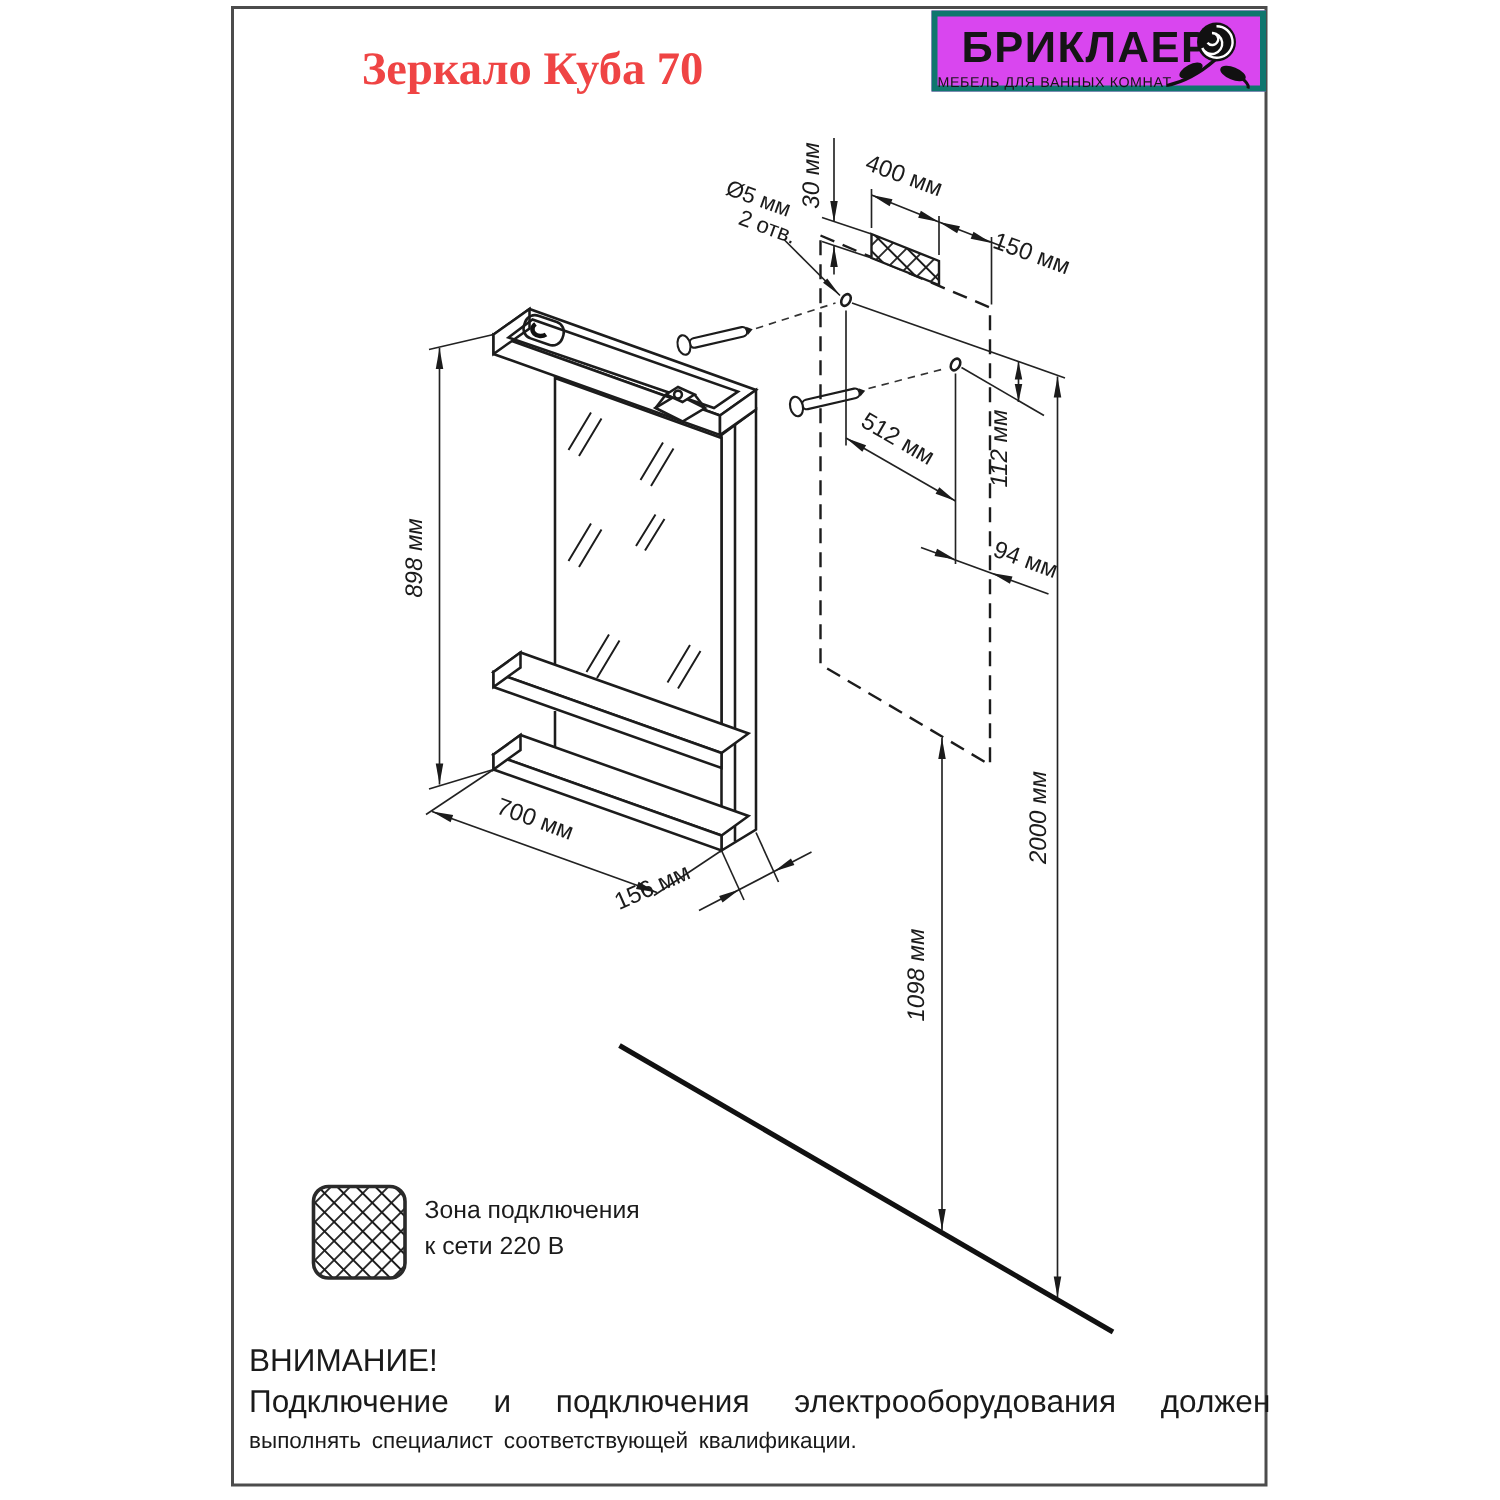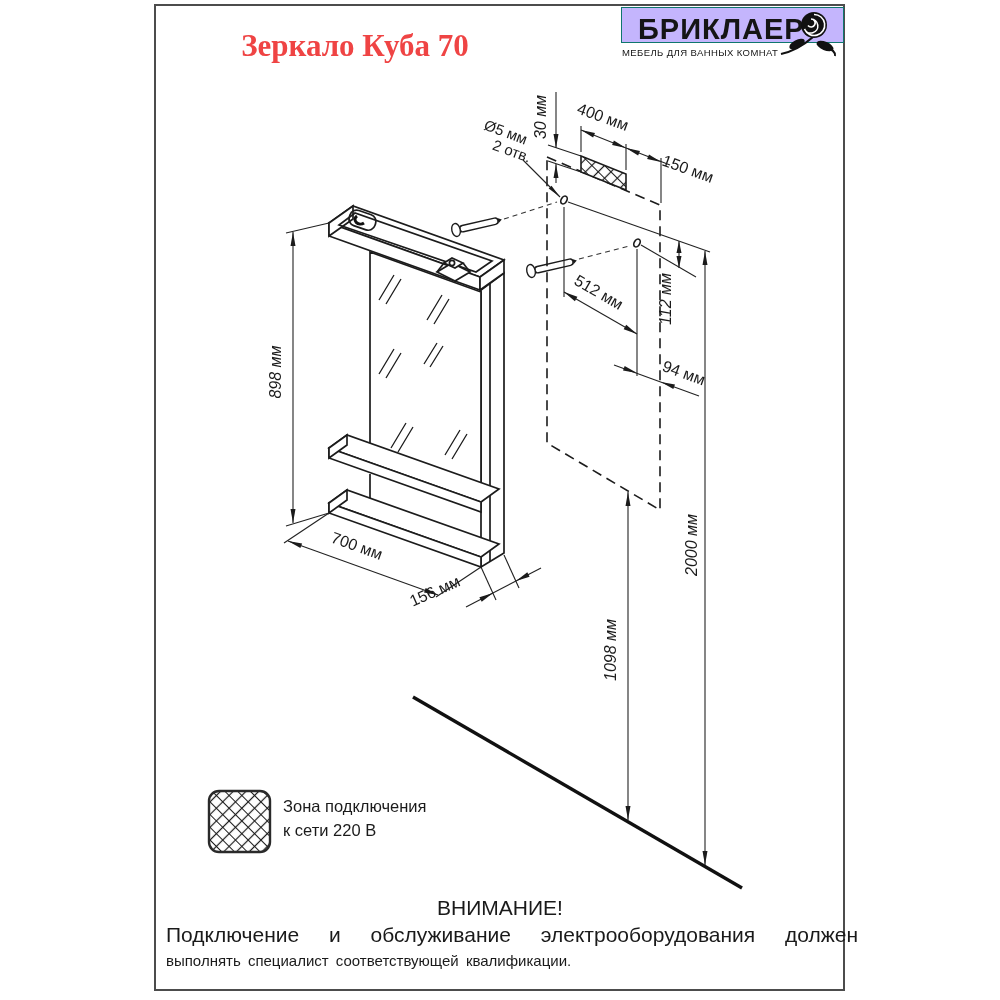--- a/index.html
+++ b/index.html
@@ -1,28 +1,28 @@
 <!DOCTYPE html>
 <html><head>
 <meta charset="utf-8">
 <style>
   html,body{margin:0;padding:0;background:#fff;}
   .page{position:relative;width:1000px;height:1000px;background:#fff;overflow:hidden;
         font-family:"Liberation Sans",sans-serif;color:#1c1c1c;}
   .frame{position:absolute;left:154px;top:4px;width:687px;height:983px;border:2px solid #4c4c4c;}
   .title{position:absolute;left:155px;top:28px;width:400px;text-align:center;
          font-family:"Liberation Serif",serif;font-weight:bold;font-size:31px;color:#ef4444;}
-  .logo{position:absolute;left:621px;top:7px;width:223px;height:36px;border:1px solid #0f766e;
-        background:#c4b5fd;box-sizing:border-box;}
+  .logo{position:absolute;left:621px;top:7px;width:223px;height:54px;border:4px solid #0f766e;
+        background:#d946ef;box-sizing:border-box;}
   .brand{position:absolute;left:16px;top:5px;font-size:29px;font-weight:bold;letter-spacing:1px;color:#151515;}
   .tagline{position:absolute;left:0;right:12px;top:39px;text-align:left;font-size:9.5px;
            font-weight:normal;letter-spacing:.4px;color:#151515;}
   .rose{position:absolute;right:2px;top:1px;}
   .warning{position:absolute;left:166px;top:896px;width:668px;color:#1a1a1a;}
-  .warning .w-title{text-align:center;font-size:21px;margin:0 0 3px 0;font-weight:normal;}
+  .warning .w-title{font-size:21px;margin:0 0 3px 0;font-weight:normal;}
   .warning .w-line1{font-size:21px;word-spacing:24px;white-space:nowrap;}
   .warning .w-line2{font-size:15px;word-spacing:3px;margin-top:5px;white-space:nowrap;}
   svg text{font-family:"Liberation Sans",sans-serif;font-size:16px;fill:#1b1b1b;}
   svg text.small{font-size:15px;}
   svg text.it{font-style:italic;}
   .ln{stroke:#1c1c1c;stroke-width:1.7;fill:none;}
   .lnw{stroke:#1c1c1c;stroke-width:1.7;fill:#fff;}
   .dim{stroke:#222;stroke-width:1.1;fill:none;}
   .dash{stroke:#1c1c1c;stroke-width:1.6;fill:none;stroke-dasharray:10 6;}
   .ldr{stroke:#333;stroke-width:1.1;fill:none;stroke-dasharray:5 4;}
@@ -235,16 +235,16 @@
 
     <g>
       <rect x="209" y="791" width="61" height="61" rx="10" fill="url(#xh)" stroke="#2a2a2a" stroke-width="2.4"></rect>
       <text x="283" y="812" style="font-size:16.5px">Зона подключения</text>
       <text x="283" y="836" style="font-size:16.5px">к сети 220 В</text>
     </g>
   </svg>
 
   <div class="warning">
     <div class="w-title">ВНИМАНИЕ!</div>
-    <div class="w-line1">Подключение и обслуживание электрооборудования должен</div>
+    <div class="w-line1">Подключение и подключения электрооборудования должен</div>
     <div class="w-line2">выполнять специалист соответствующей квалификации.</div>
   </div>
 </div>
 
 </body></html>

